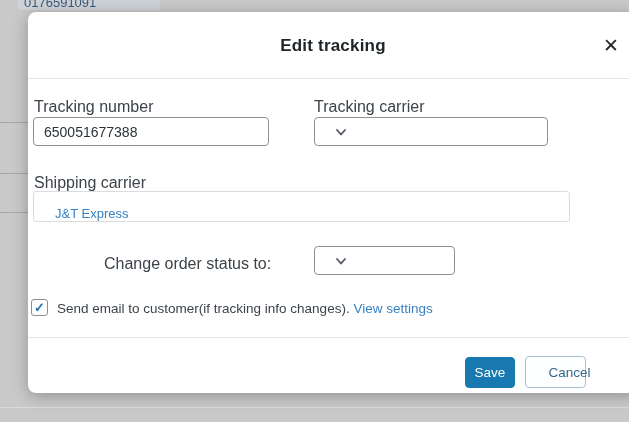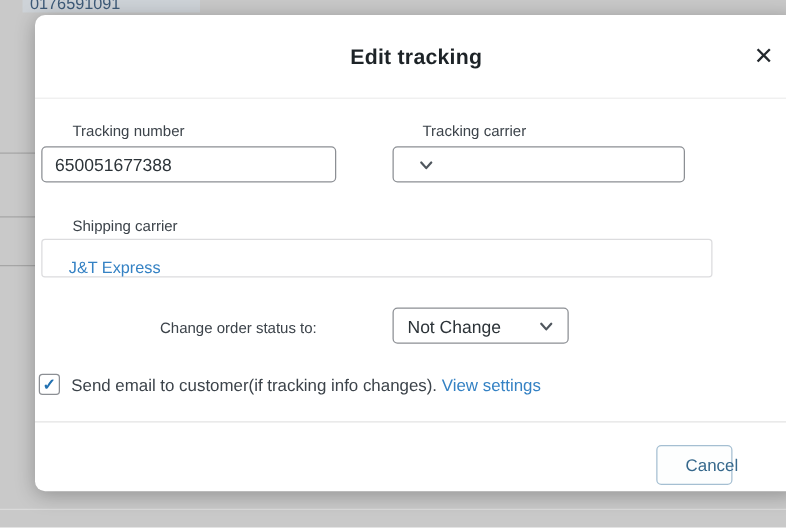--- a/index.html
+++ b/index.html
@@ -32,21 +32,21 @@
     display:flex; align-items:center; justify-content:center;
     font-size:17px; font-weight:bold; color:#1d2327; letter-spacing:.2px;
   }
   .close-btn {
     position:absolute; right:14px; top:20px; width:26px; height:26px;
     display:flex; align-items:center; justify-content:center;
     font-size:19px; color:#23282d; cursor:pointer; background:none; border:none;
     font-family:"Liberation Sans", sans-serif;
   }
 
-  .field-label { position:absolute; font-size:12px; color:#3c434a; white-space:nowrap;margin-left:24px; }
+  .field-label { position:absolute; font-size:16px; color:#3c434a; white-space:nowrap; }
 
   .text-input {
     position:absolute; height:29px;
     border:1px solid #8c8f94; border-radius:4px;
     padding:0 10px; font-size:14px; color:#2c3338;
     font-family:"Liberation Sans", sans-serif; background:#fff;
   }
   .select-box {
     position:absolute; height:29px;
     border:1px solid #8c8f94; border-radius:4px; background:#fff;
@@ -119,27 +119,27 @@
       </svg>
   </div>
 
   <label class="field-label" style="left:6px; top:162px">Shipping carrier</label>
   <div class="ship-box">
     <span class="link-blue">J&amp;T Express</span>
   </div>
 
   <label class="field-label" style="left:76px; top:243px">Change order status to:</label>
   <div class="select-box" style="left:286px; top:234px; width:141px">
-    <span>Not Change</span>
     <svg class="chev" viewBox="0 0 14 14">
         <polyline points="3,5 7,9.5 11,5"></polyline>
       </svg>
   </div>
 
   <span class="checkbox">
     <span>✓</span>
   </span>
   <span class="checkbox-label"><span>Send email to customer(if tracking info changes). </span><a class="link-blue">View settings</a></span>
 
   <div class="modal-footer-divider"></div>
+  <button class="btn btn-save">Save</button>
   <button class="btn btn-cancel">Cancel</button>
 
 </div>
 
 </body></html>

